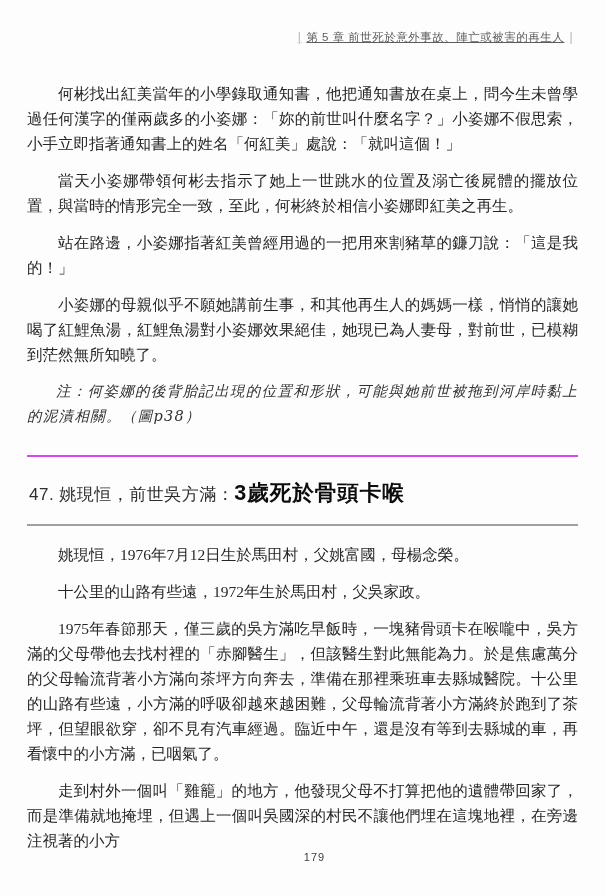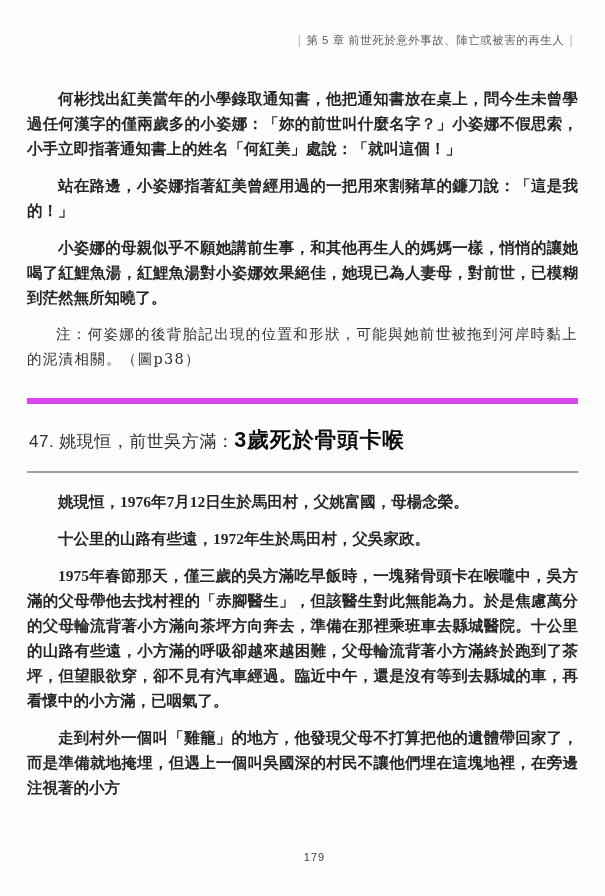--- a/index.html
+++ b/index.html
@@ -15,54 +15,55 @@
     background: #fdfdfd;
     padding: 30px 27px 0 27px;
     overflow: hidden;
   }
   .running-header {
     text-align: right;
     font-family: "Liberation Sans", "DejaVu Sans", sans-serif;
     font-size: 11.5px;
     color: #5d5d5d;
     letter-spacing: 0.5px;
-    line-height: 20px;
+    line-height: 15px;
+    text-decoration: underline;
   }
   .running-header .bar {
     color: #b3b3b3;
     font-weight: 300;
     margin: 0 5px;
     font-size: 12px;
   }
   .body-text { margin-top: 36px; }
   .para {
     font-size: 15.5px;
     line-height: 25px;
     text-align: justify;
     text-indent: 2em;
     margin-bottom: 12px;
     color: #262626;
-    font-weight: bold;
   }
   .para:last-child { margin-bottom: 0; }
   .note {
     font-family: "DejaVu Serif", "Liberation Serif", serif;
+    font-style: italic;
     font-size: 14.5px;
     line-height: 25px;
     letter-spacing: 0.09em;
     text-align: justify;
     text-indent: 2em;
     color: #303030;
     margin-top: 0;
     margin-bottom: 0;
   }
   .section-heading {
     margin-top: 26px;
     margin-bottom: 16px;
-    border-top: 6px solid #d946ef;
+    border-top: 2px solid #d946ef;
     border-bottom: 2px solid #a0a0a0;
     padding: 21px 2px 17px 2px;
     font-family: "Liberation Sans", "DejaVu Sans", sans-serif;
     white-space: nowrap;
   }
   .heading-lead {
     font-size: 17px;
     font-weight: 400;
     color: #2e2e2e;
     letter-spacing: 0.5px;
@@ -90,20 +91,21 @@
 
 <div class="page">
 
   <div class="running-header">
     <span class="bar">|</span><span class="header-text">第 5 章 前世死於意外事故、陣亡或被害的再生人</span><span class="bar">|</span>
   </div>
 
   <div class="body-text">
 
     <p class="para">何彬找出紅美當年的小學錄取通知書，他把通知書放在桌上，問今生未曾學過任何漢字的僅兩歲多的小姿娜：「妳的前世叫什麼名字？」小姿娜不假思索，小手立即指著通知書上的姓名「何紅美」處說：「就叫這個！」</p>
+    <p class="para">當天小姿娜帶領何彬去指示了她上一世跳水的位置及溺亡後屍體的擺放位置，與當時的情形完全一致，至此，何彬終於相信小姿娜即紅美之再生。</p>
     <p class="para">站在路邊，小姿娜指著紅美曾經用過的一把用來割豬草的鐮刀說：「這是我的！」</p>
     <p class="para">小姿娜的母親似乎不願她講前生事，和其他再生人的媽媽一樣，悄悄的讓她喝了紅鯉魚湯，紅鯉魚湯對小姿娜效果絕佳，她現已為人妻母，對前世，已模糊到茫然無所知曉了。</p>
 
     <p class="note">注：何姿娜的後背胎記出現的位置和形狀，可能與她前世被拖到河岸時黏上的泥漬相關。（圖p38）</p>
 
     <div class="section-heading">
       <span class="heading-lead">47. 姚現恒，前世吳方滿：</span><span class="heading-bold">3歲死於骨頭卡喉</span>
     </div>
 
     <p class="para">姚現恒，1976年7月12日生於馬田村，父姚富國，母楊念榮。</p>

